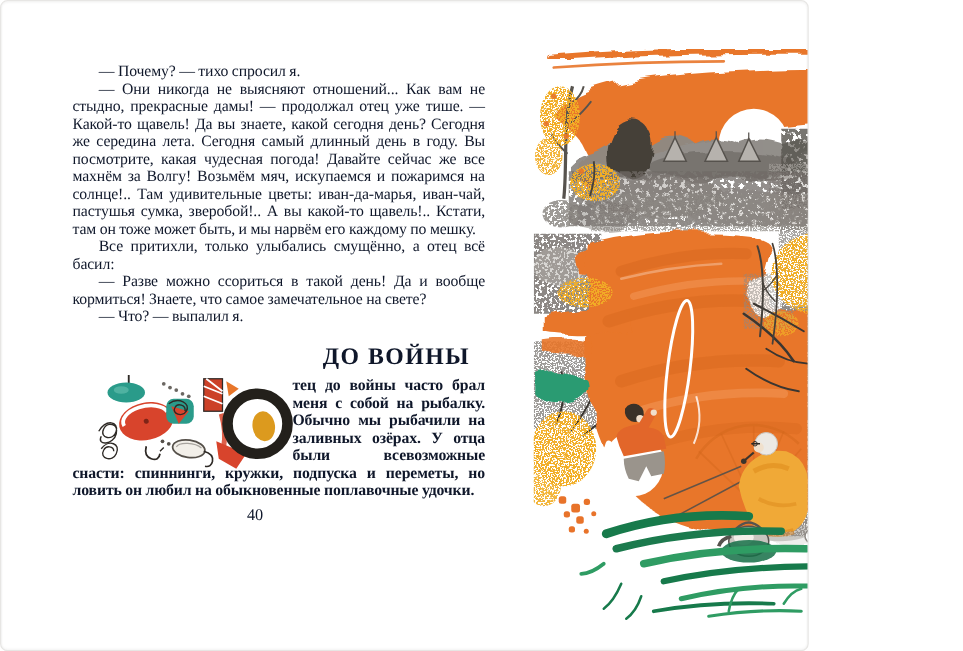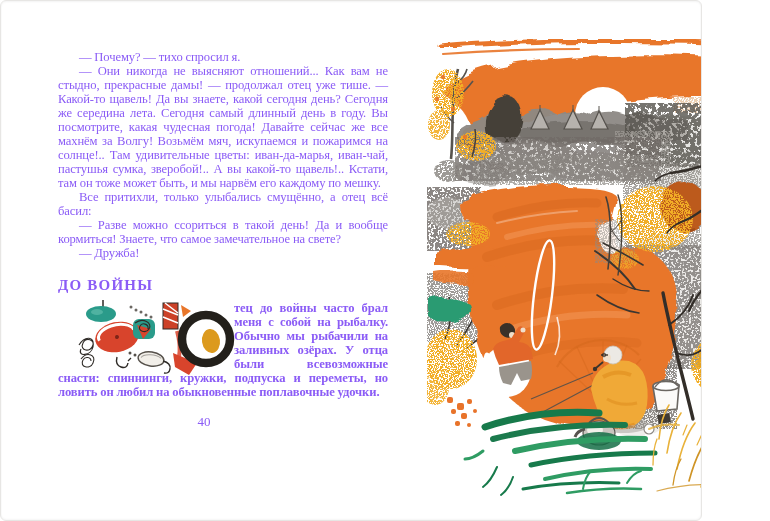--- a/index.html
+++ b/index.html
@@ -1,50 +1,50 @@
 <!DOCTYPE html>
 <html lang="ru"><head>
 <meta charset="utf-8">
 <style>
   html,body{margin:0;padding:0;background:#fff;}
   .spread{
-    position:relative;width:702px;height:521px;background:#fff;
-    font-family:"Liberation Serif",serif;color:#8b5cf6;
+    position:relative;width:647px;height:521px;background:#fff;
+    font-family:"Liberation Serif",serif;color:#0f172a;
     border:1px solid #e7e6e4;border-radius:6px;box-sizing:border-box;overflow:hidden;
     box-shadow:inset 0 1px 2px rgba(0,0,0,.05), inset 0 -1px 2px rgba(0,0,0,.04);
   }
   .left-page{position:absolute;left:57px;top:49px;width:330px;}
   .para{
     margin:0;font-size:12.6px;line-height:14px;text-align:justify;
     text-indent:21px;letter-spacing:-0.1px;word-spacing:-0.2px;
   }
   .para.flow{text-indent:0;}
   .para.force-last{text-align-last:justify;}
   .heading{
-    margin:18px 12px 8px 0;font-size:15px;line-height:15px;font-weight:700;
-    letter-spacing:1.2px;
+    margin:18px 12px 8px 0;font-size:19px;line-height:15px;font-weight:700;
+    text-align:right;letter-spacing:1.2px;
   }
   .dc-wrap{position:relative;font-weight:bold;}
   .dc-fig{display:block;float:left;width:176px;height:57px;position:relative;}
   .dc-svg{position:absolute;left:14px;top:-4px;width:162px;height:84px;overflow:visible;}
-  .folio{width:292px;text-align:center;margin-top:15px;font-size:13px;}
+  .folio{width:292px;text-align:center;margin-top:5px;font-size:13px;}
   .right-page{position:absolute;left:426px;top:36px;width:334px;height:470px;}
   .ill{width:334px;height:468px;display:block;}
 </style>
 </head>
 <body>
 
 <div class="spread">
 
   <section class="left-page">
     <p class="para">— Почему? — тихо спросил я.</p>
     <p class="para">— Они никогда не выясняют отношений... Как вам не стыдно, прекрасные дамы! — продолжал отец уже тише. — Какой-то щавель! Да вы знаете, какой сегодня день? Сегодня же середина лета. Сегодня самый длинный день в году. Вы посмотрите, какая чудесная погода! Давайте сейчас же все махнём за Волгу! Возьмём мяч, искупаемся и пожаримся на солнце!.. Там удивительные цветы: иван-да-марья, иван-чай, пастушья сумка, зверобой!.. А вы какой-то щавель!.. Кстати, там он тоже может быть, и мы нарвём его каждому по мешку.</p>
     <p class="para">Все притихли, только улыбались смущённо, а отец всё басил:</p>
     <p class="para">— Разве можно ссориться в такой день! Да и вообще кормиться! Знаете, что самое замечательное на свете?</p>
-    <p class="para">— Дружба!</p>
+    <p class="para">— Что? — выпалил я.</p>
 
     <h2 class="heading">ДО ВОЙНЫ</h2>
 
     <div class="dc-wrap">
       <span class="dc-fig">
 
         <svg class="dc-svg" viewBox="0 0 160 84" xmlns="http://www.w3.org/2000/svg" aria-label="Initial letter О assembled from fishing tackle: reels, tangled line, hooks, beads, a striped float box and a spoon lure">
           <line x1="30" y1="3" x2="30" y2="11" stroke="#2e2a26" stroke-width="1.5"></line>
           <ellipse cx="28" cy="17" rx="15" ry="8" fill="#2a9b8a"></ellipse>
           <ellipse cx="24" cy="15" rx="6" ry="3" fill="#5fbcab" opacity="0.7"></ellipse>

